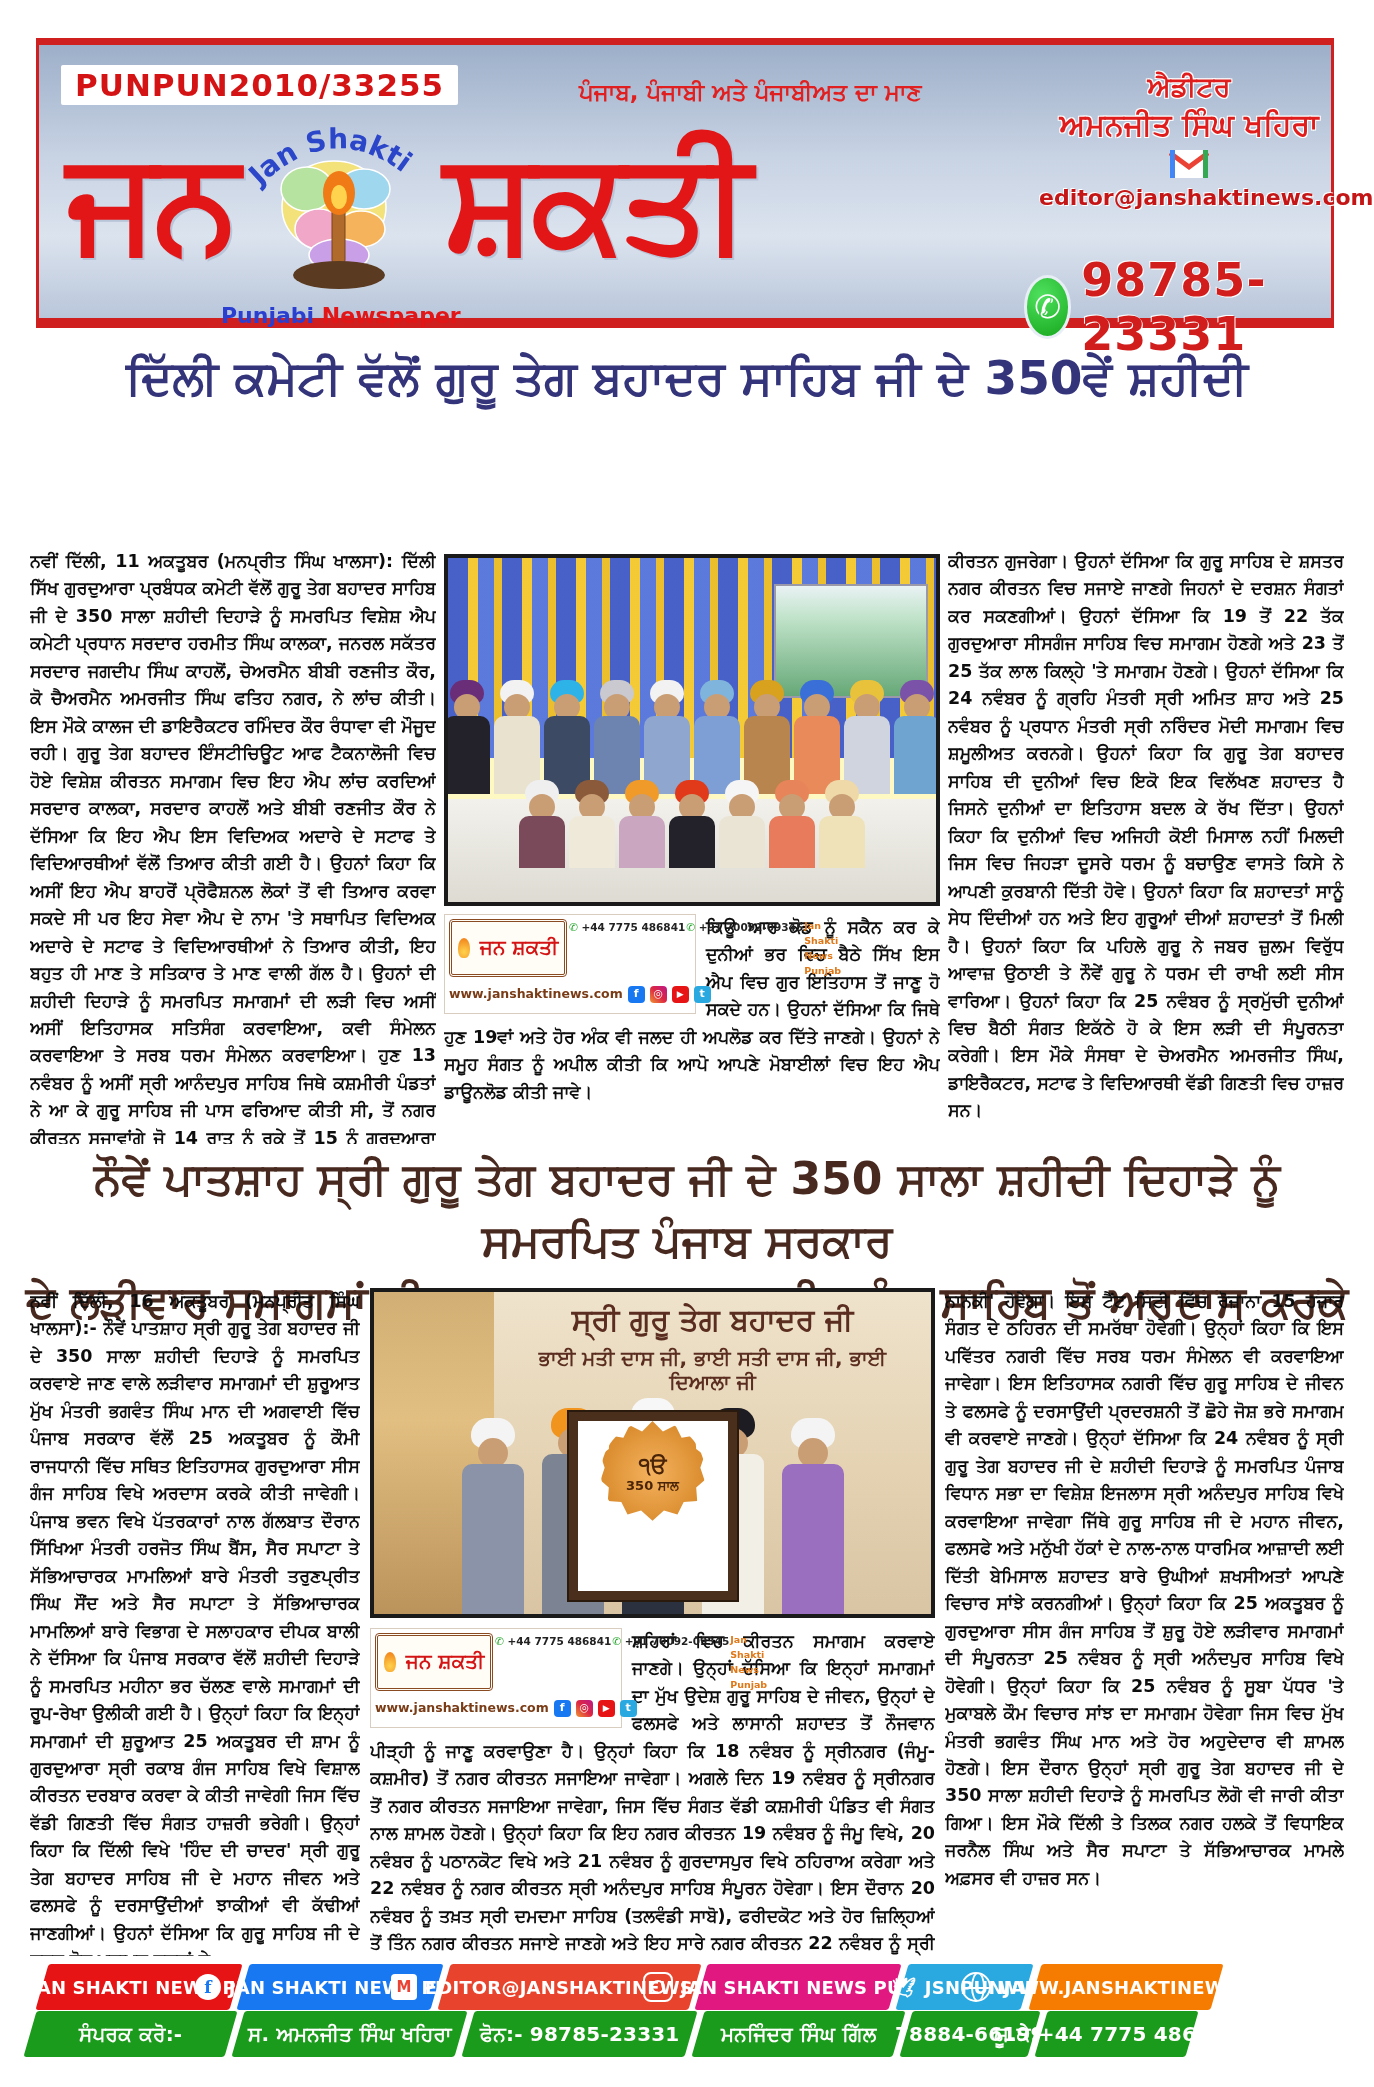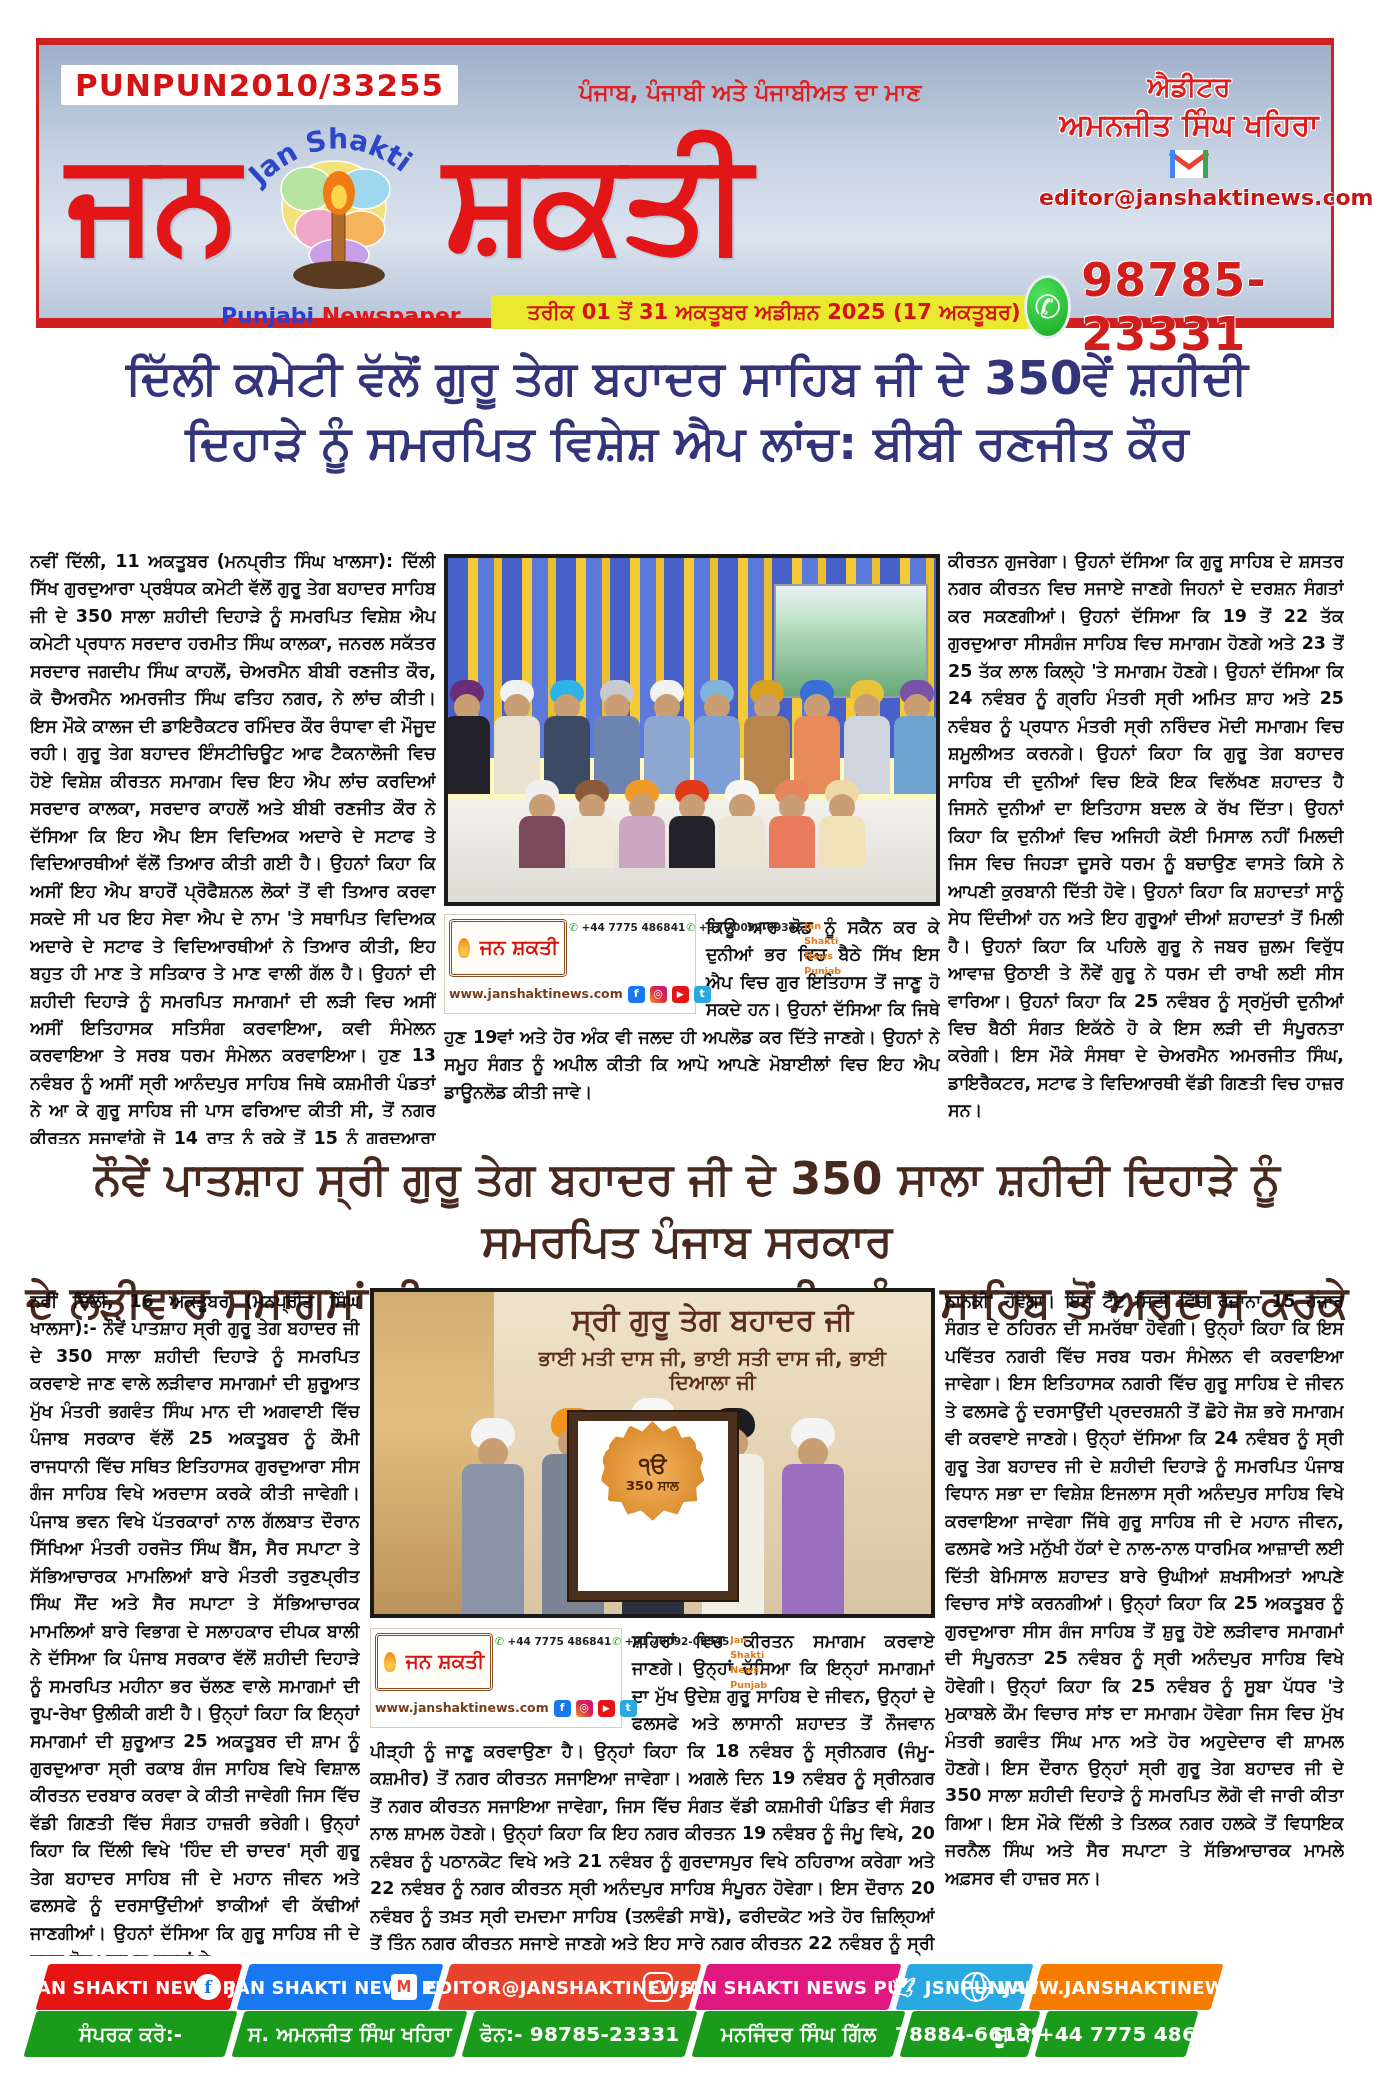--- a/index.html
+++ b/index.html
@@ -135,21 +135,20 @@
       </svg>
     </span>
     <span class="logo-word">ਸ਼ਕਤੀ</span>
   </div>
 
   <div class="pn-line">
     <span class="pn-blue">Punjabi</span>
     <span class="pn-red">Newspaper</span>
   </div>
 
-  <div class="datestrip">ਤਰੀਕ 01 ਤੋਂ 31 ਅਕਤੂਬਰ ਅਡੀਸ਼ਨ 2025 (17 ਅਕਤੂਬਰ)</div>
 
   <div class="ed-block">
     <div class="ed-label">ਐਡੀਟਰ</div>
     <div class="ed-name">ਅਮਨਜੀਤ ਸਿੰਘ ਖਹਿਰਾ</div>
     <span class="gmail-ic">
       <svg width="40" height="30" viewBox="0 0 40 30">
         <rect x="1" y="1" width="38" height="28" rx="4" fill="#ffffff"></rect>
         <path d="M1,4 L20,18 L39,4" fill="none" stroke="#ea4335" stroke-width="5"></path>
         <rect x="1" y="1" width="5" height="28" fill="#4285f4"></rect>
         <rect x="34" y="1" width="5" height="28" fill="#34a853"></rect>
@@ -159,21 +158,20 @@
   </div>
 
   <div class="wa-row">
     <span class="wa-ic">✆</span>
     <span class="wa-num">98785-23331</span>
   </div>
 </div>
 
 <div class="headline1">
   <div>ਦਿੱਲੀ ਕਮੇਟੀ ਵੱਲੋਂ ਗੁਰੂ ਤੇਗ ਬਹਾਦਰ ਸਾਹਿਬ ਜੀ ਦੇ 350ਵੇਂ ਸ਼ਹੀਦੀ</div>
-  <div>ਦਿਹਾੜੇ ਨੂੰ ਸਮਰਪਿਤ ਵਿਸ਼ੇਸ਼ ਐਪ ਲਾਂਚ: ਬੀਬੀ ਰਣਜੀਤ ਕੌਰ</div>
 </div>
 
 <div class="story" style="top:540px;height:605px;">
   <div class="col" style="left:0;top:8px;width:406px;height:596px;">
     <p><span class="dl">ਨਵੀਂ ਦਿੱਲੀ, 11 ਅਕਤੂਬਰ (ਮਨਪ੍ਰੀਤ ਸਿੰਘ ਖਾਲਸਾ):</span>
       <span>ਦਿੱਲੀ ਸਿੱਖ ਗੁਰਦੁਆਰਾ ਪ੍ਰਬੰਧਕ ਕਮੇਟੀ ਵੱਲੋਂ ਗੁਰੂ ਤੇਗ ਬਹਾਦਰ ਸਾਹਿਬ ਜੀ ਦੇ 350 ਸਾਲਾ ਸ਼ਹੀਦੀ ਦਿਹਾੜੇ ਨੂੰ ਸਮਰਪਿਤ ਵਿਸ਼ੇਸ਼ ਐਪ ਕਮੇਟੀ ਪ੍ਰਧਾਨ ਸਰਦਾਰ ਹਰਮੀਤ ਸਿੰਘ ਕਾਲਕਾ, ਜਨਰਲ ਸਕੱਤਰ ਸਰਦਾਰ ਜਗਦੀਪ ਸਿੰਘ ਕਾਹਲੋਂ, ਚੇਅਰਮੈਨ ਬੀਬੀ ਰਣਜੀਤ ਕੌਰ, ਕੋ ਚੈਅਰਮੈਨ ਅਮਰਜੀਤ ਸਿੰਘ ਫਤਿਹ ਨਗਰ, ਨੇ ਲਾਂਚ ਕੀਤੀ। ਇਸ ਮੌਕੇ ਕਾਲਜ ਦੀ ਡਾਇਰੈਕਟਰ ਰਮਿੰਦਰ ਕੌਰ ਰੰਧਾਵਾ ਵੀ ਮੌਜੂਦ ਰਹੀ। ਗੁਰੂ ਤੇਗ ਬਹਾਦਰ ਇੰਸਟੀਚਿਊਟ ਆਫ ਟੈਕਨਾਲੋਜੀ ਵਿਚ ਹੋਏ ਵਿਸ਼ੇਸ਼ ਕੀਰਤਨ ਸਮਾਗਮ ਵਿਚ ਇਹ ਐਪ ਲਾਂਚ ਕਰਦਿਆਂ ਸਰਦਾਰ ਕਾਲਕਾ, ਸਰਦਾਰ ਕਾਹਲੋਂ ਅਤੇ ਬੀਬੀ ਰਣਜੀਤ ਕੌਰ ਨੇ ਦੱਸਿਆ ਕਿ ਇਹ ਐਪ ਇਸ ਵਿਦਿਅਕ ਅਦਾਰੇ ਦੇ ਸਟਾਫ ਤੇ ਵਿਦਿਆਰਥੀਆਂ ਵੱਲੋਂ ਤਿਆਰ ਕੀਤੀ ਗਈ ਹੈ। ਉਹਨਾਂ ਕਿਹਾ ਕਿ ਅਸੀਂ ਇਹ ਐਪ ਬਾਹਰੋਂ ਪ੍ਰੋਫੈਸ਼ਨਲ ਲੋਕਾਂ ਤੋਂ ਵੀ ਤਿਆਰ ਕਰਵਾ ਸਕਦੇ ਸੀ ਪਰ ਇਹ ਸੇਵਾ ਐਪ ਦੇ ਨਾਮ 'ਤੇ ਸਥਾਪਿਤ ਵਿਦਿਅਕ ਅਦਾਰੇ ਦੇ ਸਟਾਫ ਤੇ ਵਿਦਿਆਰਥੀਆਂ ਨੇ ਤਿਆਰ ਕੀਤੀ, ਇਹ ਬਹੁਤ ਹੀ ਮਾਣ ਤੇ ਸਤਿਕਾਰ ਤੇ ਮਾਣ ਵਾਲੀ ਗੱਲ ਹੈ। ਉਹਨਾਂ ਦੀ ਸ਼ਹੀਦੀ ਦਿਹਾੜੇ ਨੂੰ ਸਮਰਪਿਤ ਸਮਾਗਮਾਂ ਦੀ ਲੜੀ ਵਿਚ ਅਸੀਂ ਅਸੀਂ ਇਤਿਹਾਸਕ ਸਤਿਸੰਗ ਕਰਵਾਇਆ, ਕਵੀ ਸੰਮੇਲਨ ਕਰਵਾਇਆ ਤੇ ਸਰਬ ਧਰਮ ਸੰਮੇਲਨ ਕਰਵਾਇਆ। ਹੁਣ 13 ਨਵੰਬਰ ਨੂੰ ਅਸੀਂ ਸ੍ਰੀ ਆਨੰਦਪੁਰ ਸਾਹਿਬ ਜਿਥੇ ਕਸ਼ਮੀਰੀ ਪੰਡਤਾਂ ਨੇ ਆ ਕੇ ਗੁਰੂ ਸਾਹਿਬ ਜੀ ਪਾਸ ਫਰਿਆਦ ਕੀਤੀ ਸੀ, ਤੋਂ ਨਗਰ ਕੀਰਤਨ ਸਜਾਵਾਂਗੇ ਜੋ 14 ਰਾਤ ਨੂੰ ਰੁਕੇ ਤੋਂ 15 ਨੂੰ ਗੁਰਦੁਆਰਾ ਸੀਸਗੰਜ ਸਾਹਿਬ ਪਹੁੰਚੇਗਾ ਅਤੇ ਸਾਰੀ ਦਿੱਲੀ ਵਿਚ ਇਹ ਹਫਤਾ ਇਹ ਨਗਰ</span></p>
   </div>
 
   <div class="photo" style="left:414px;top:14px;width:496px;height:352px;">
     <div class="ph1-garland"></div>

